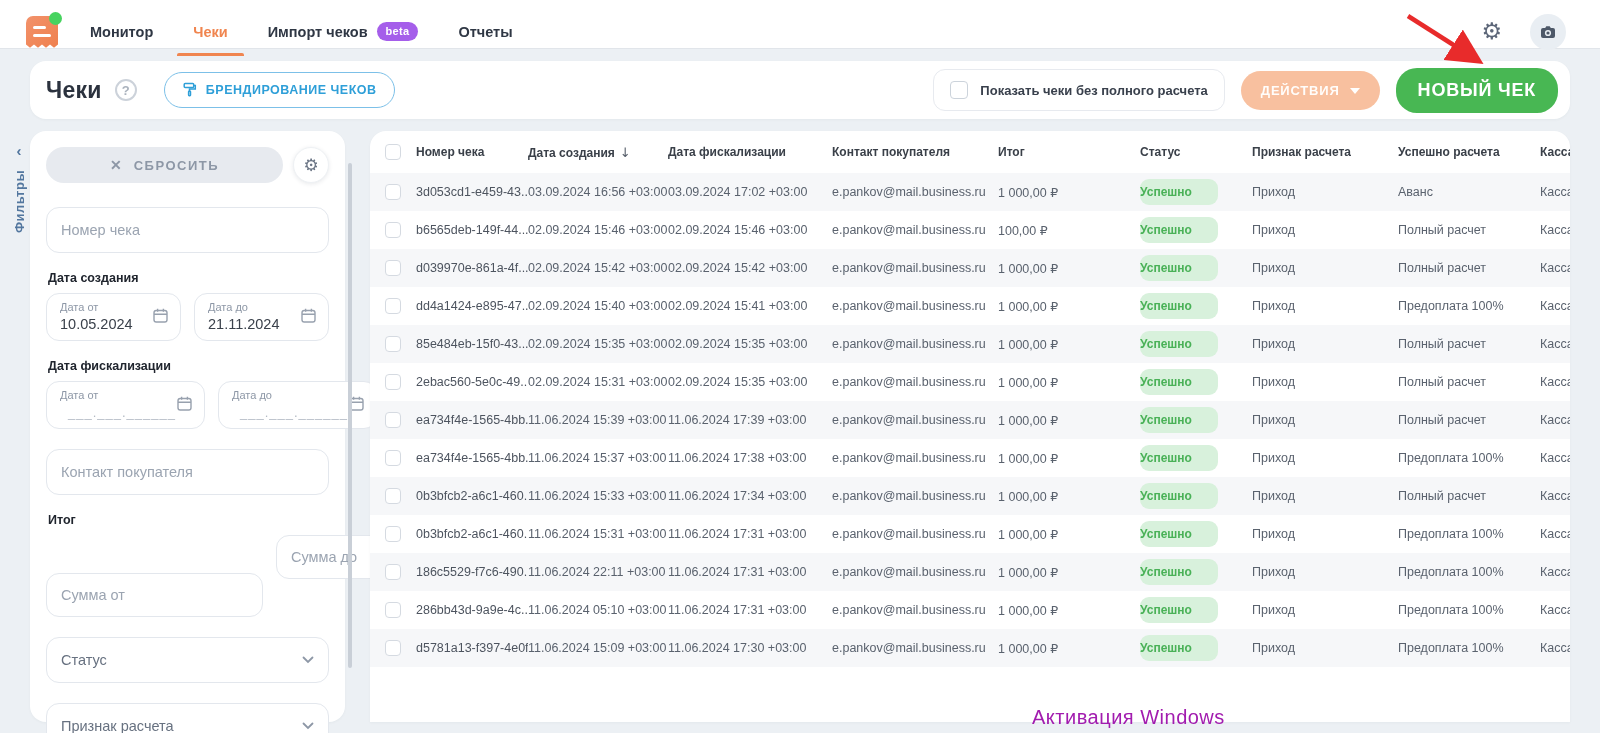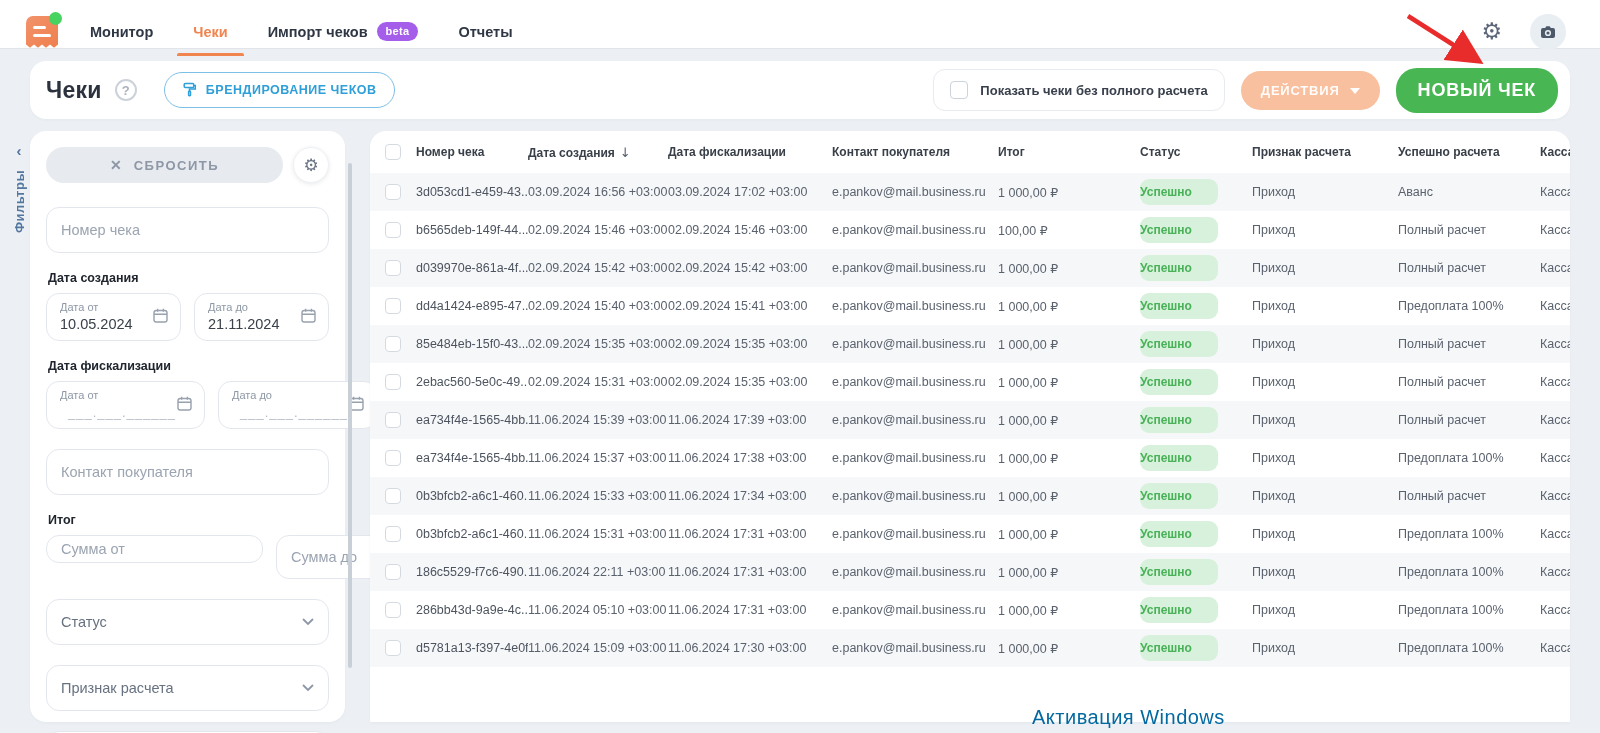--- a/index.html
+++ b/index.html
@@ -99,21 +99,21 @@
   .c1 { width:112px; } .c2 { width:140px; } .c3 { width:164px; } .c4 { width:166px; }
   .c5 { width:142px; } .c6 { width:112px; } .c7 { width:146px; } .c8 { width:142px; } .c9 { width:60px; }
   .hcell { cursor:pointer; }
   .tcb { width:16px; height:16px; border:1.5px solid #d5dae1; border-radius:4px; background:#fff; cursor:pointer; }
   .badge { background:#d8f1dc; color:#49b157; font-weight:800; font-size:12px; padding:6px 0;
               width:78px; text-align:left; border-radius:9px; display:inline-block; }
   .sort { font-weight:400; color:#545c68; margin-left:5px; font-size:13px;
               font-family:"DejaVu Sans",sans-serif; }
   .id-cell { color:#4d545f; }
   
-  .watermark { position:absolute; left:1032px; top:706px; font-size:20px; color:#0369a1;
+  .watermark { position:absolute; left:1032px; top:706px; font-size:20px; color:#a21caf;
               letter-spacing:.5px; }
   .annotation-arrow { position:absolute; left:1372px; top:4px; z-index:5; pointer-events:none; }
   svg.icon { display:block; }
 </style>
 </head>
 <body>
 
 <div class="topnav">
   <div class="logo">
     <div class="paper"></div>
@@ -227,21 +227,21 @@
             <path d="M2 7.2h13M5.6 1.8v3M11.4 1.8v3"></path>
         </svg>
       </div>
     </div>
 
     <div style="height:20px"></div>
     <input class="text-input" placeholder="Контакт покупателя" style="">
 
     <div class="grp-label">Итог</div>
     <div class="date-row">
-      <input class="text-input" style="flex: 1 1 0%; width: auto; height: 28px;" placeholder="Сумма от">
+      <input class="text-input" style="flex: 1 1 0%; width: auto; height: 44px; margin-top: 38px;" placeholder="Сумма от">
       <input class="text-input" style="flex: 1 1 0%; width: auto; height: 44px;" placeholder="Сумма до">
     </div>
 
     <div class="select">
       <span>Статус</span>
       <svg class="icon" width="12" height="8" viewBox="0 0 12 8" fill="none" stroke="#8d97a6" stroke-width="1.8" stroke-linecap="round">
           <path d="M1.5 1.5 6 6l4.5-4.5"></path>
         </svg>
     </div>
     <div class="select">

